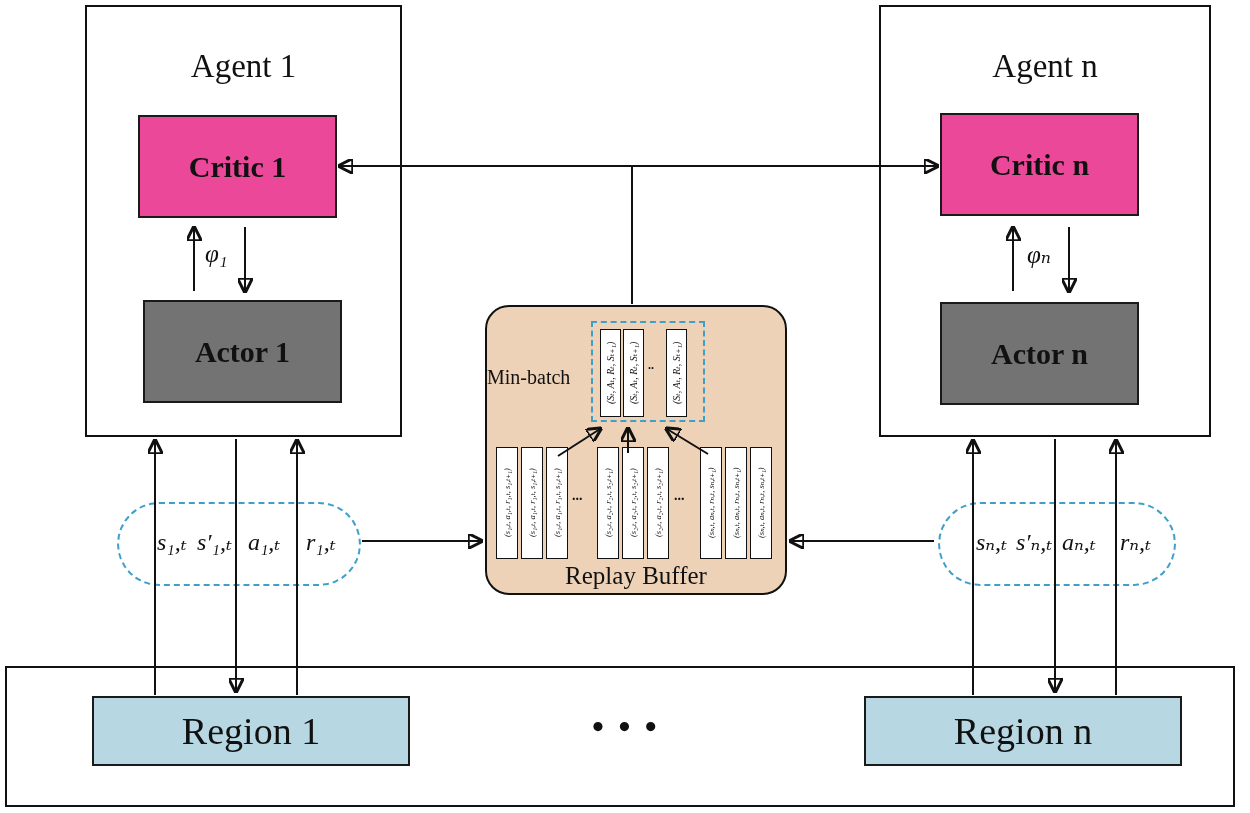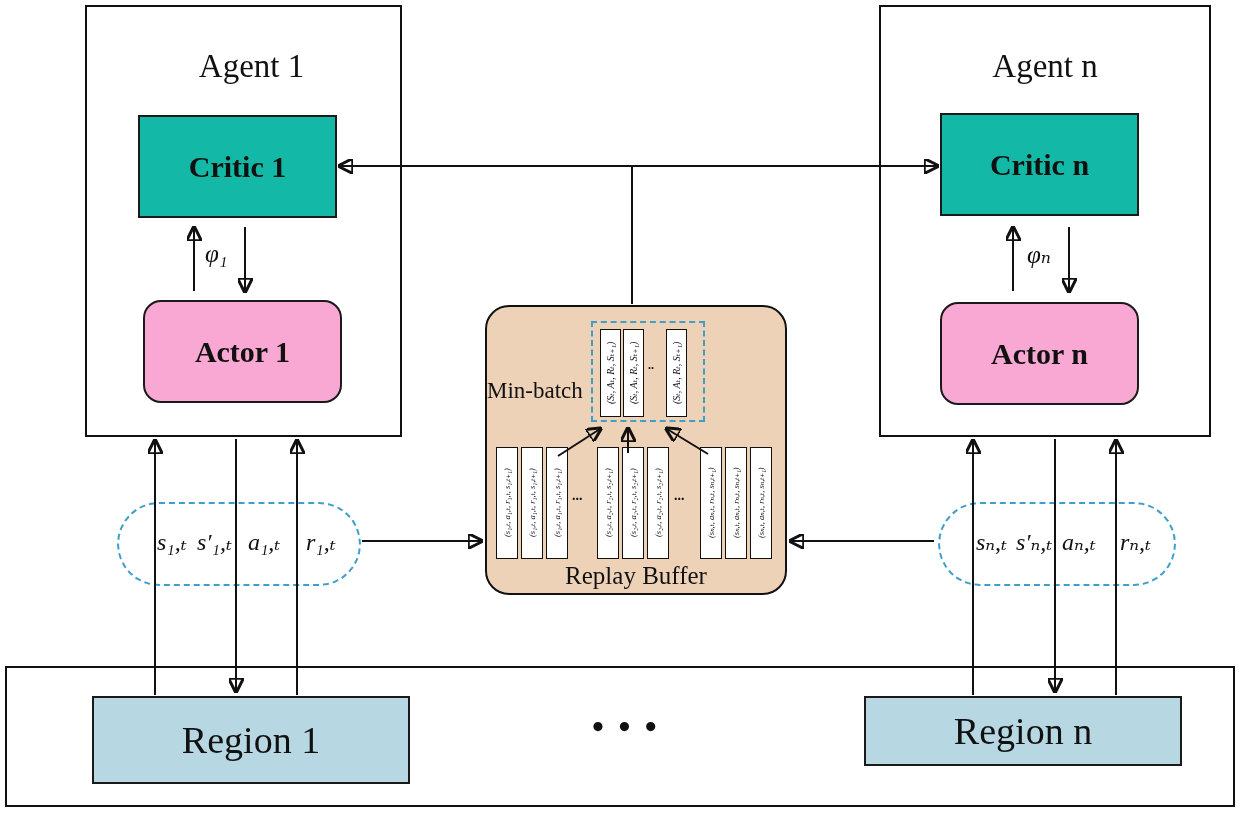--- a/index.html
+++ b/index.html
@@ -5,22 +5,22 @@
   html,body{margin:0;padding:0;background:#ffffff;}
   #canvas{
     position:relative;width:1250px;height:813px;background:#ffffff;
     font-family:"Liberation Serif","DejaVu Serif",serif;color:#111;
     overflow:hidden;
   }
   .box{position:absolute;border:2px solid #111;background:#fff;box-sizing:border-box;}
   .node{position:absolute;border:2px solid #1a1a1a;box-sizing:border-box;
         display:flex;align-items:center;justify-content:center;
         font-weight:bold;font-size:30px;}
-  .critic{background:#14b8a6;}
-  .actor{background:#f9a8d4;border-radius:18px;}
+  .critic{background:#ec4899;}
+  .actor{background:#737373;}
   .agent-title{position:absolute;text-align:center;font-size:33px;}
   .phi{position:absolute;font-style:italic;font-size:25px;}
   .buffer{position:absolute;background:#EED2B8;border:2.5px solid #111;
           border-radius:24px;box-sizing:border-box;}
   .dashed-blue{position:absolute;border:2.5px dashed #3E9FC9;box-sizing:border-box;background:transparent;}
   .stadium{border-radius:44px;}
   .vstrip{position:absolute;background:#fff;border:1.5px solid #111;box-sizing:border-box;
           display:flex;align-items:center;justify-content:center;
           writing-mode:vertical-rl;transform:rotate(180deg);
           font-style:italic;white-space:nowrap;overflow:hidden;line-height:1;}
@@ -33,33 +33,33 @@
   .hdots{position:absolute;font-weight:bold;letter-spacing:3px;color:#111;}
   svg.connectors{position:absolute;left:0;top:0;pointer-events:none;}
   svg.connectors line, svg.connectors path{stroke:#111;stroke-width:2;fill:none;}
 </style>
 </head>
 <body>
 
 <div id="canvas">
 
   <div class="box" style="left:85px;top:5px;width:317px;height:432px;"></div>
-  <div class="agent-title" style="left:85px;top:48px;width:317px;padding-left:8px;">Agent 1</div>
+  <div class="agent-title" style="left:85px;top:48px;width:317px;">Agent 1</div>
   <div class="node critic" style="left:138px;top:115px;width:199px;height:103px;">Critic 1</div>
   <div class="node actor" style="left:143px;top:300px;width:199px;height:103px;">Actor 1</div>
   <div class="phi" style="left:205px;top:240px;">φ₁</div>
 
   <div class="box" style="left:879px;top:5px;width:332px;height:432px;"></div>
   <div class="agent-title" style="left:879px;top:48px;width:332px;">Agent n</div>
   <div class="node actor" style="left:940px;top:302px;width:199px;height:103px;">Actor n</div>
   <div class="node critic" style="left:940px;top:113px;width:199px;height:103px;">Critic n</div>
   <div class="phi" style="left:1027px;top:240px;">φₙ</div>
 
   <div class="buffer" style="left:485px;top:305px;width:302px;height:290px;"></div>
-  <div class="lbl" style="left:487px;top:378px;font-size:23px;">Min-batch</div>
+  <div class="lbl" style="left:487px;top:366px;font-size:20px;">Min-batch</div>
   <div class="dashed-blue" style="left:591px;top:321px;width:114px;height:101px;"></div>
 
   <div class="vstrip mb-strip" style="left:600px;">(Sₜ, Aₜ, Rₜ, Sₜ₊₁)</div>
   <div class="vstrip mb-strip" style="left:623px;">(Sₜ, Aₜ, Rₜ, Sₜ₊₁)</div>
   <div class="lbl" style="left:648px;top:358px;font-size:12px;font-weight:bold;">..</div>
   <div class="vstrip mb-strip" style="left:666px;">(Sₜ, Aₜ, Rₜ, Sₜ₊₁)</div>
 
   <div class="vstrip g-strip" style="left:496px;">(s₁,ₜ, a₁,ₜ, r₁,ₜ, s₁,ₜ₊₁)</div>
   <div class="vstrip g-strip" style="left:521px;">(s₁,ₜ, a₁,ₜ, r₁,ₜ, s₁,ₜ₊₁)</div>
   <div class="vstrip g-strip" style="left:546px;">(s₁,ₜ, a₁,ₜ, r₁,ₜ, s₁,ₜ₊₁)</div>
@@ -82,21 +82,21 @@
   <div class="lbl math" style="left:248px;top:528px;">a₁,ₜ</div>
   <div class="lbl math" style="left:306px;top:528px;">r₁,ₜ</div>
 
   <div class="dashed-blue stadium" style="left:938px;top:502px;width:238px;height:84px;"></div>
   <div class="lbl math" style="left:976px;top:528px;">sₙ,ₜ</div>
   <div class="lbl math" style="left:1016px;top:528px;">s′ₙ,ₜ</div>
   <div class="lbl math" style="left:1062px;top:528px;">aₙ,ₜ</div>
   <div class="lbl math" style="left:1120px;top:528px;">rₙ,ₜ</div>
 
   <div class="box" style="left:5px;top:666px;width:1230px;height:141px;border-width:2.5px;"></div>
-  <div class="region" style="left:92px;top:696px;width:318px;height:88px;">Region 1</div>
+  <div class="region" style="left:92px;top:696px;width:318px;height:70px;">Region 1</div>
   <div class="region" style="left:864px;top:696px;width:318px;height:70px;">Region n</div>
   <div class="hdots" style="left:592px;top:708px;font-size:34px;">• • •</div>
 
   <svg class="connectors" width="1250" height="813" viewBox="0 0 1250 813">
     <defs>
       <marker id="arr" viewBox="0 0 10 10" refX="8.5" refY="5" markerWidth="7.5" markerHeight="7.5" orient="auto-start-reverse">
         <path d="M0,0 L10,5 L0,10 z" fill="#111" stroke="none"></path>
       </marker>
     </defs>
     <line x1="340" y1="166" x2="937" y2="166" marker-start="url(#arr)" marker-end="url(#arr)"></line>

